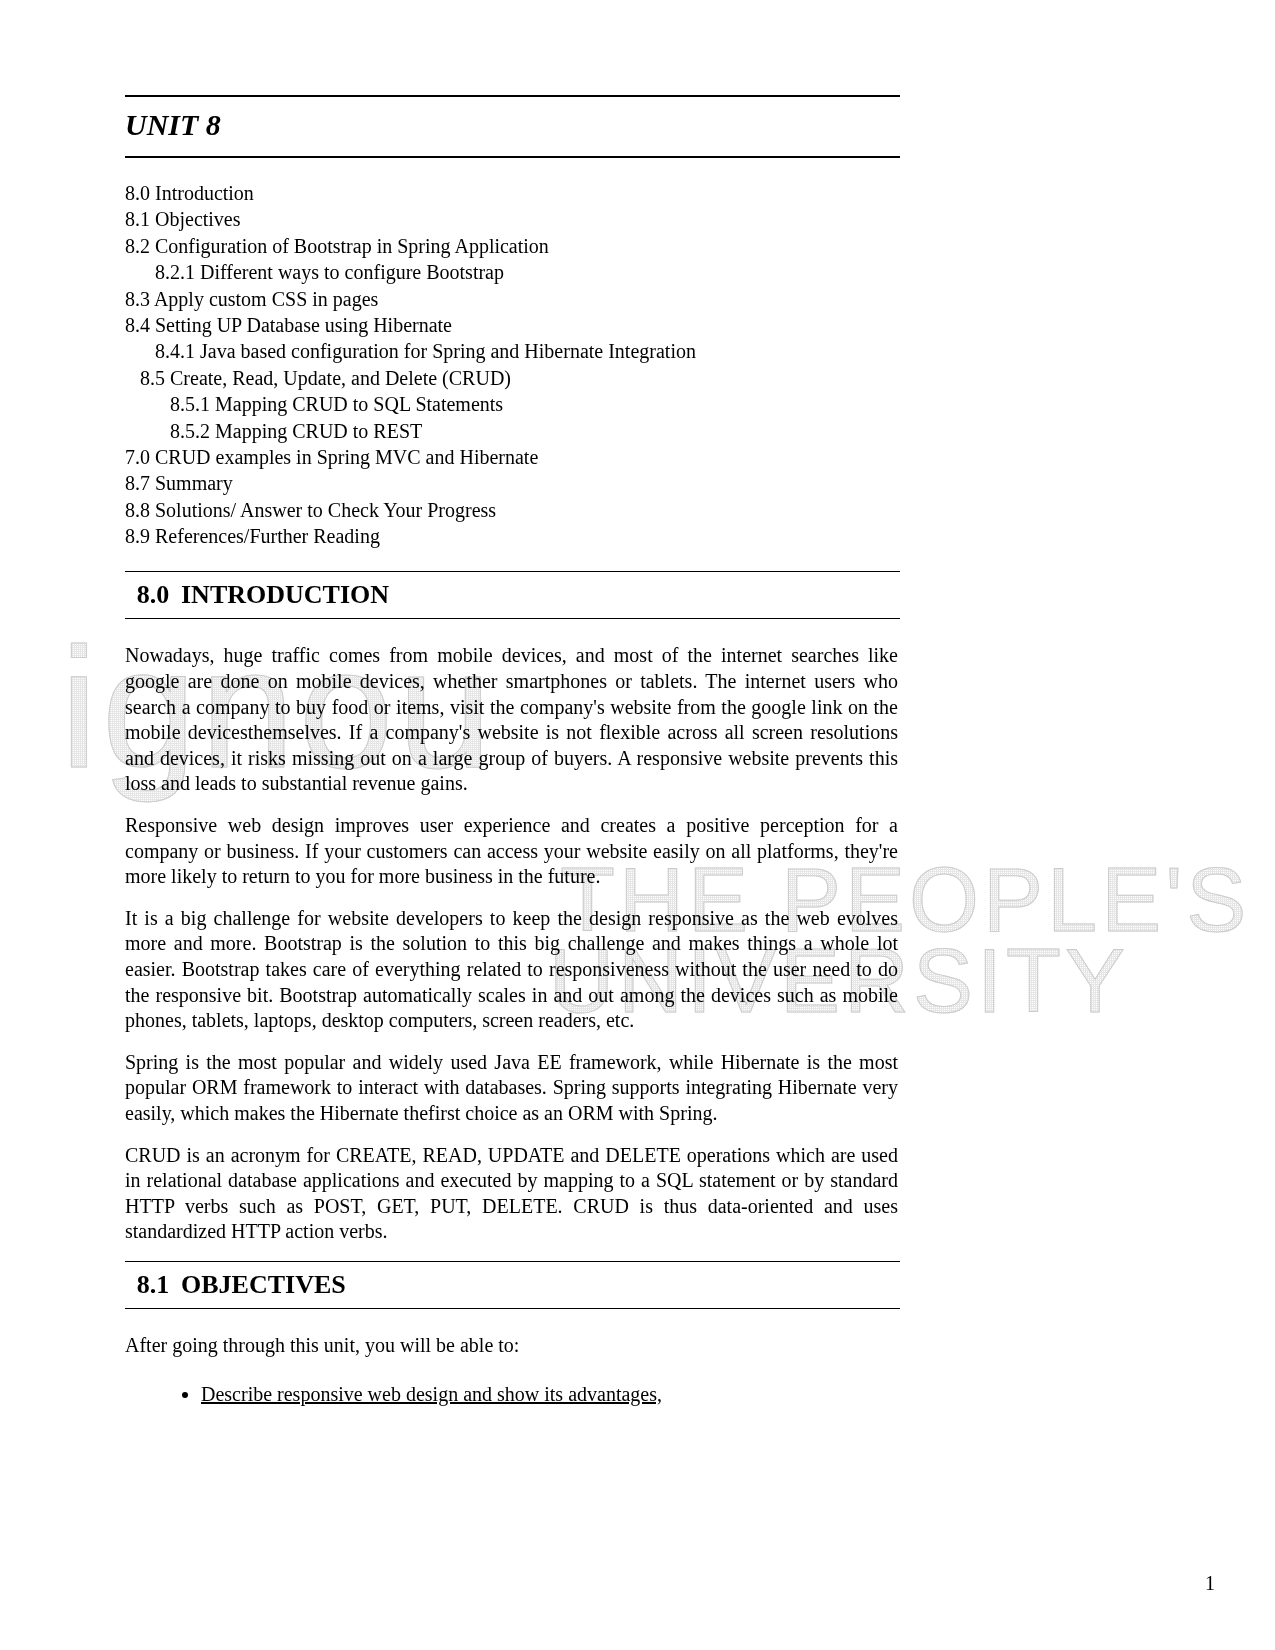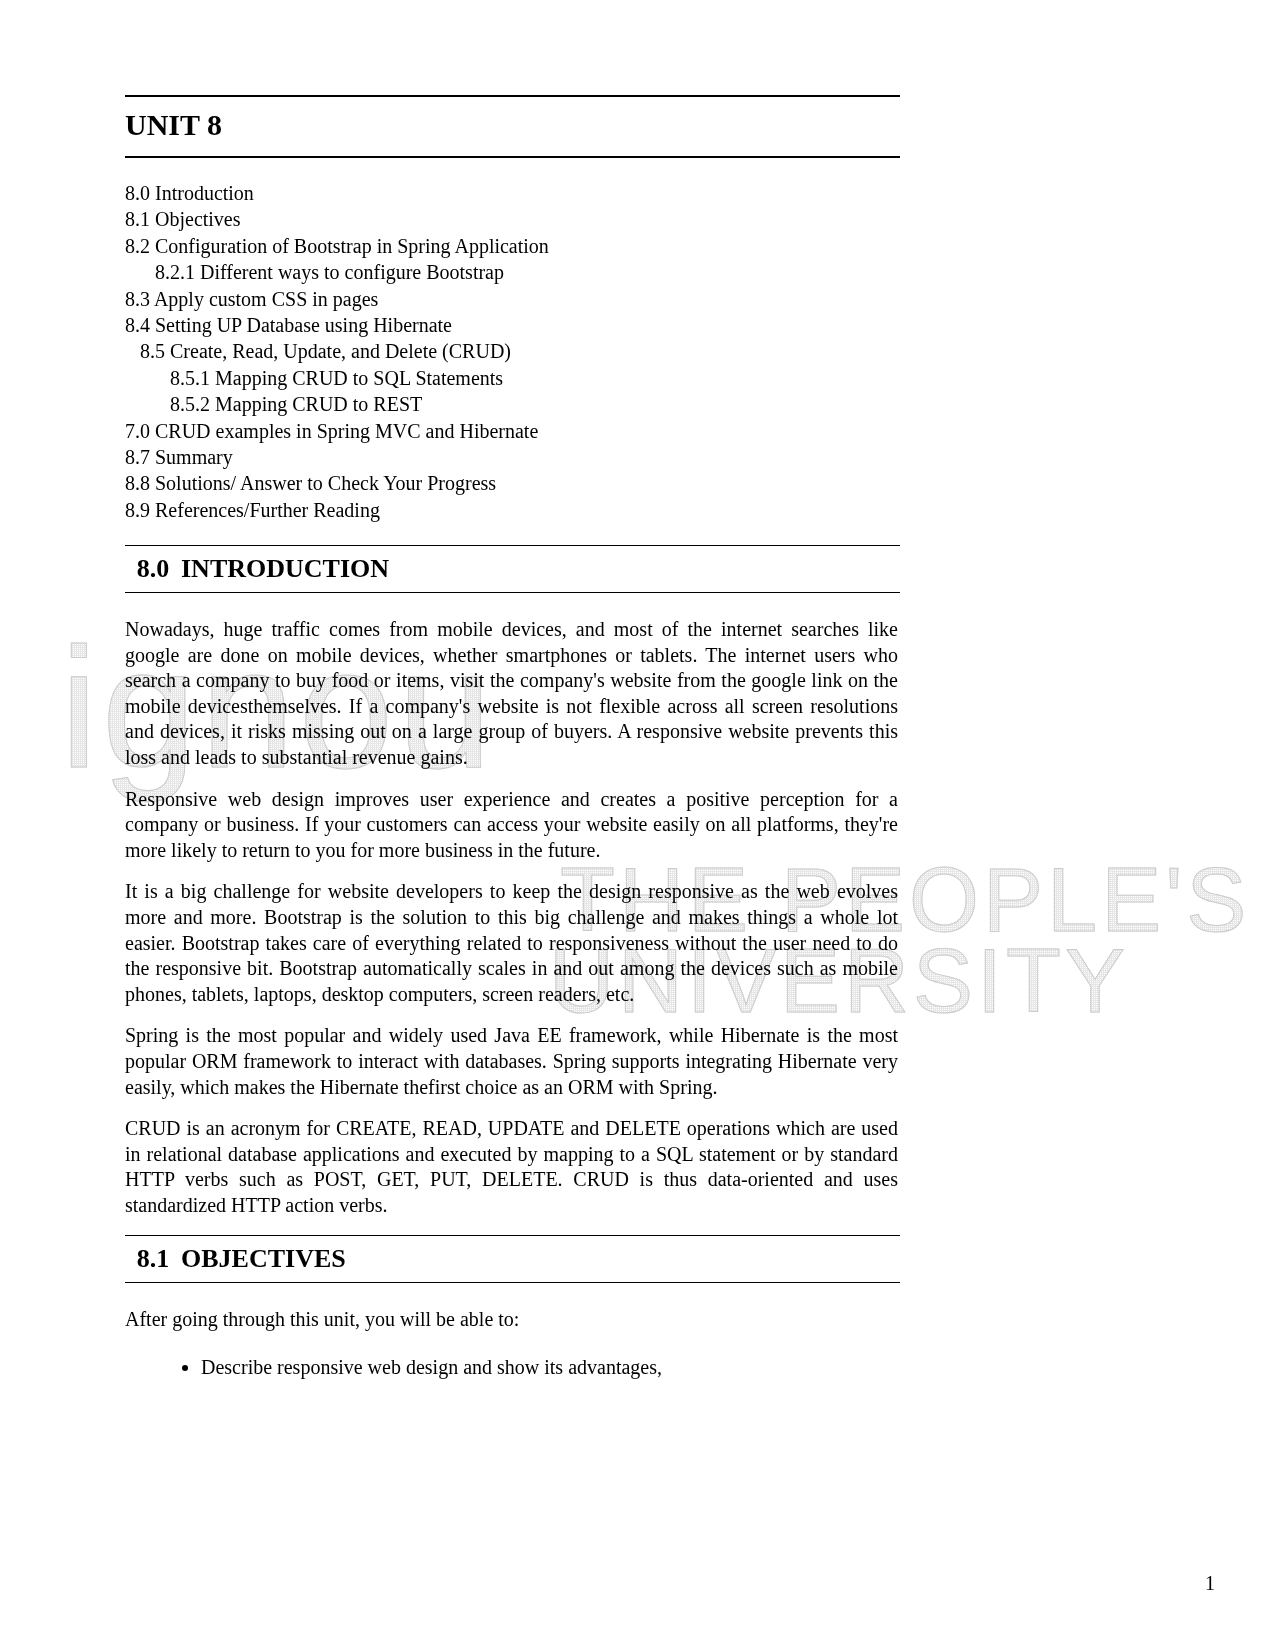--- a/index.html
+++ b/index.html
@@ -20,20 +20,21 @@
       border-top: 2px solid #000;
       border-bottom: 2px solid #000;
       padding: 8px 0 12px 0;
       margin-bottom: 22px;
     }
     .unit-title {
       font-weight: bold;
       font-size: 30px;
       line-height: 1.3;
       display: flex;
+      font-style: italic;
     }
     .unit-number {
       display: inline-block;
       margin-right: 24px;
       width: 108px;
     }
     .unit-text {
       display: inline-block;
     }
     .toc {
@@ -63,20 +64,21 @@
       text-align: justify;
       margin-bottom: 16px;
       width: 773px;
     }
     .intropara { margin-top: 6px; }
     .bullets {
       font-size: 20px;
       line-height: 1.28;
       margin-left: 56px;
       padding-left: 20px;
+      text-decoration: underline;
     }
     .bullets li { margin-bottom: 4px; }
     .page-num {
       position: absolute;
       right: 60px;
       bottom: 55px;
       font-size: 20px;
     }
     
     .wm {
@@ -137,20 +139,21 @@
     </div>
   </div>
 
   <div class="toc">
     <div class="toc-item">8.0 Introduction</div>
     <div class="toc-item">8.1 Objectives</div>
     <div class="toc-item">8.2 Configuration of Bootstrap in Spring Application</div>
     <div class="toc-item">      8.2.1 Different ways to configure Bootstrap</div>
     <div class="toc-item">8.3 Apply custom CSS in pages</div>
     <div class="toc-item">8.4 Setting UP Database using Hibernate</div>
+    <div class="toc-item">      8.4.1 Java based configuration for Spring and Hibernate Integration</div>
     <div class="toc-item">   8.5 Create, Read, Update, and Delete (CRUD)</div>
     <div class="toc-item">         8.5.1 Mapping CRUD to SQL Statements</div>
     <div class="toc-item">         8.5.2 Mapping CRUD to REST</div>
     <div class="toc-item">7.0 CRUD examples in Spring MVC and Hibernate</div>
     <div class="toc-item">8.7 Summary</div>
     <div class="toc-item">8.8 Solutions/ Answer to Check Your Progress</div>
     <div class="toc-item">8.9 References/Further Reading</div>
   </div>
 
   <div class="section-heading">

